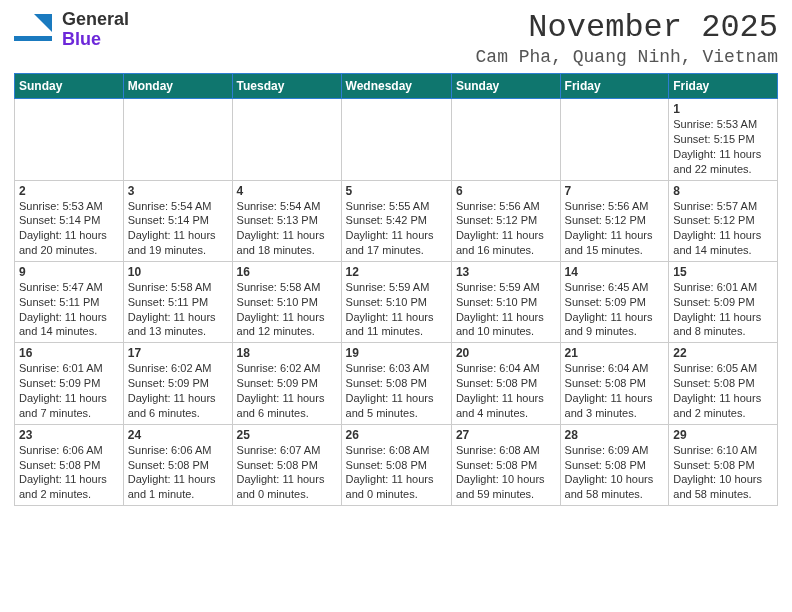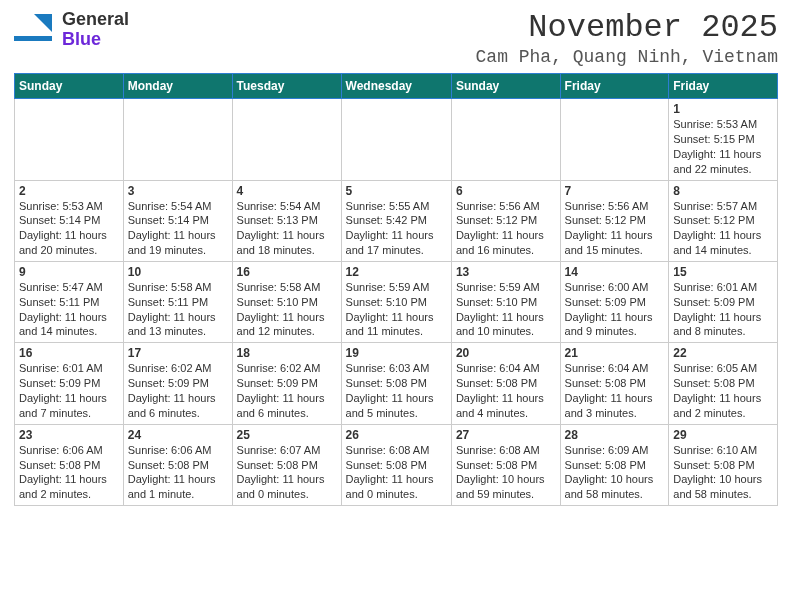--- a/index.html
+++ b/index.html
@@ -215,21 +215,21 @@
 Daylight: 11 hours and 11 minutes.</div>
           </td>
           <td>
             <span class="day-num">13</span>
             <div class="day-info">Sunrise: 5:59 AM
 Sunset: 5:10 PM
 Daylight: 11 hours and 10 minutes.</div>
           </td>
           <td>
             <span class="day-num">14</span>
-            <div class="day-info">Sunrise: 6:00 AM
+            <div class="day-info">Sunrise: 6:45 AM
 Sunset: 5:09 PM
 Daylight: 11 hours and 9 minutes.</div>
           </td>
           <td>
             <span class="day-num">15</span>
             <div class="day-info">Sunrise: 6:01 AM
 Sunset: 5:09 PM
 Daylight: 11 hours and 8 minutes.</div>
           </td>
         </tr>

